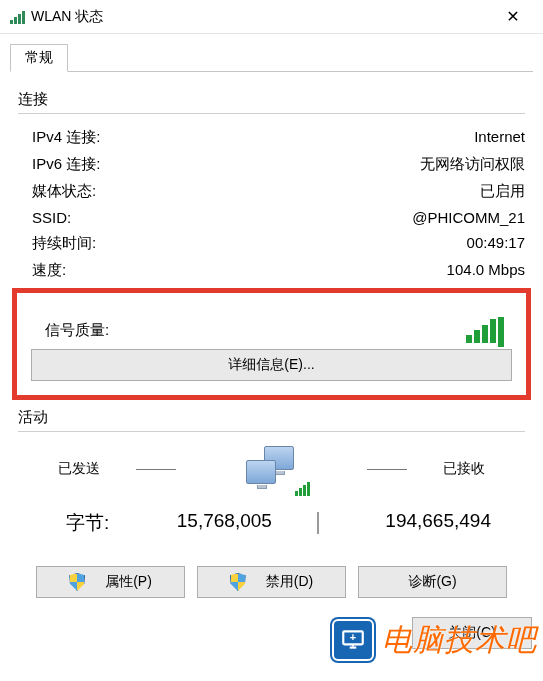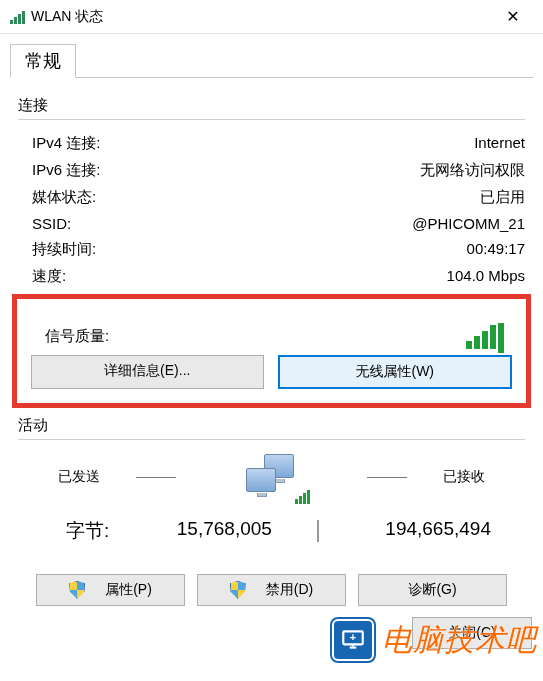--- a/index.html
+++ b/index.html
@@ -31,21 +31,21 @@
   .close-btn { width:40px; text-align:center; font-size:16px; cursor:pointer;}
   .tabstrip { padding: 10px 10px 0 10px; position:relative;}
   .tab {
     display:inline-block;
     padding:4px 14px;
     border:1px solid #c5c5c5;
     border-bottom:1px solid #fff;
     background:#fff;
     position:relative;
     z-index:2;
-    font-size:18px;
+    font-size:14px;
     cursor:pointer;
   }
   .tabline { border-top:1px solid #c5c5c5; margin-top:-1px;}
   .panel { padding: 12px 18px 0 18px;}
   .section-title { font-size:15px; margin:6px 0 4px 0;}
   .hr { border-top:1px solid #cfcfcf; margin:4px 0 10px 0;}
   .row { display:flex; justify-content:space-between; padding:4px 0; font-size:15px;}
   .row .lbl { padding-left:14px;}
   .row .val { text-align:right;}
   .signal-row { display:flex; padding:14px 0 6px 0; align-items:center; font-size:15px;}
@@ -207,21 +207,20 @@
       <span class="signal-bars">
         <span></span>
           <span></span>
           <span></span>
           <span></span>
           <span></span>
       </span>
     </div>
     <div class="btnrow1">
       <div class="btn">详细信息(E)...</div>
-      <div class="btn focus">无线属性(W)</div>
     </div>
   </div>
 
   <div class="activity">
     <div class="section-title">活动</div>
     <div class="hr"></div>
 
     <div class="act-cols">
       <span>已发送</span>
       <span class="act-dash"></span>

